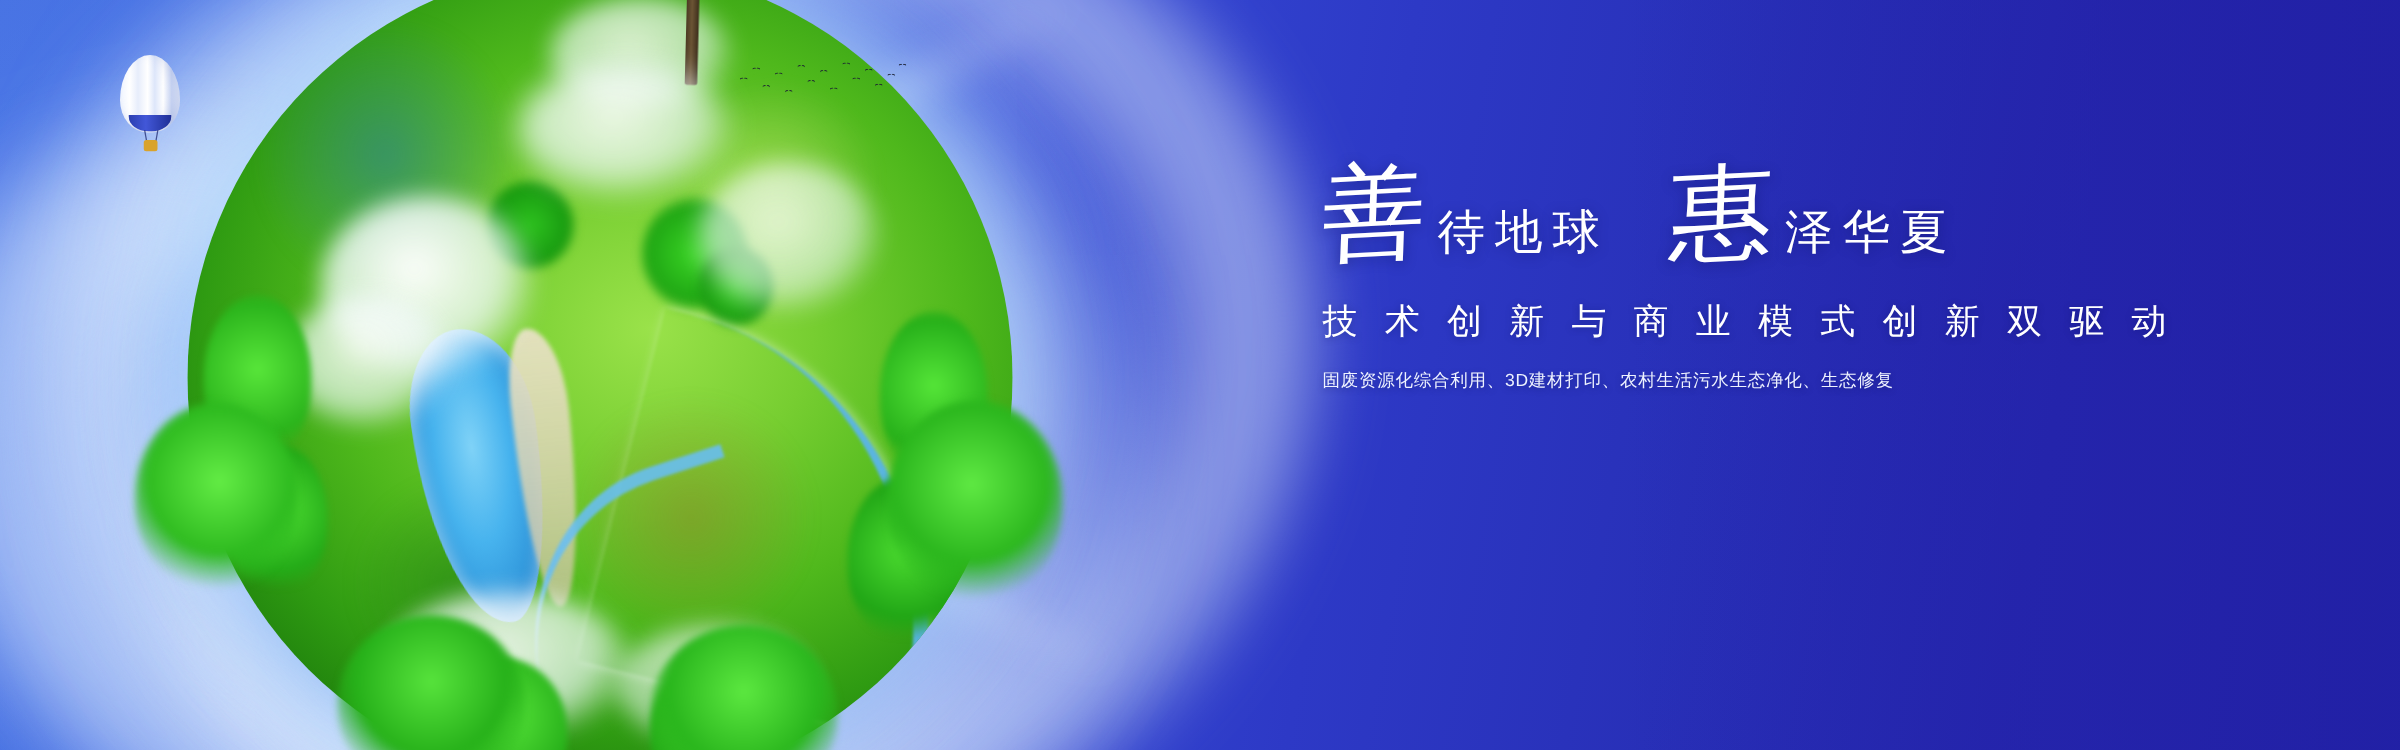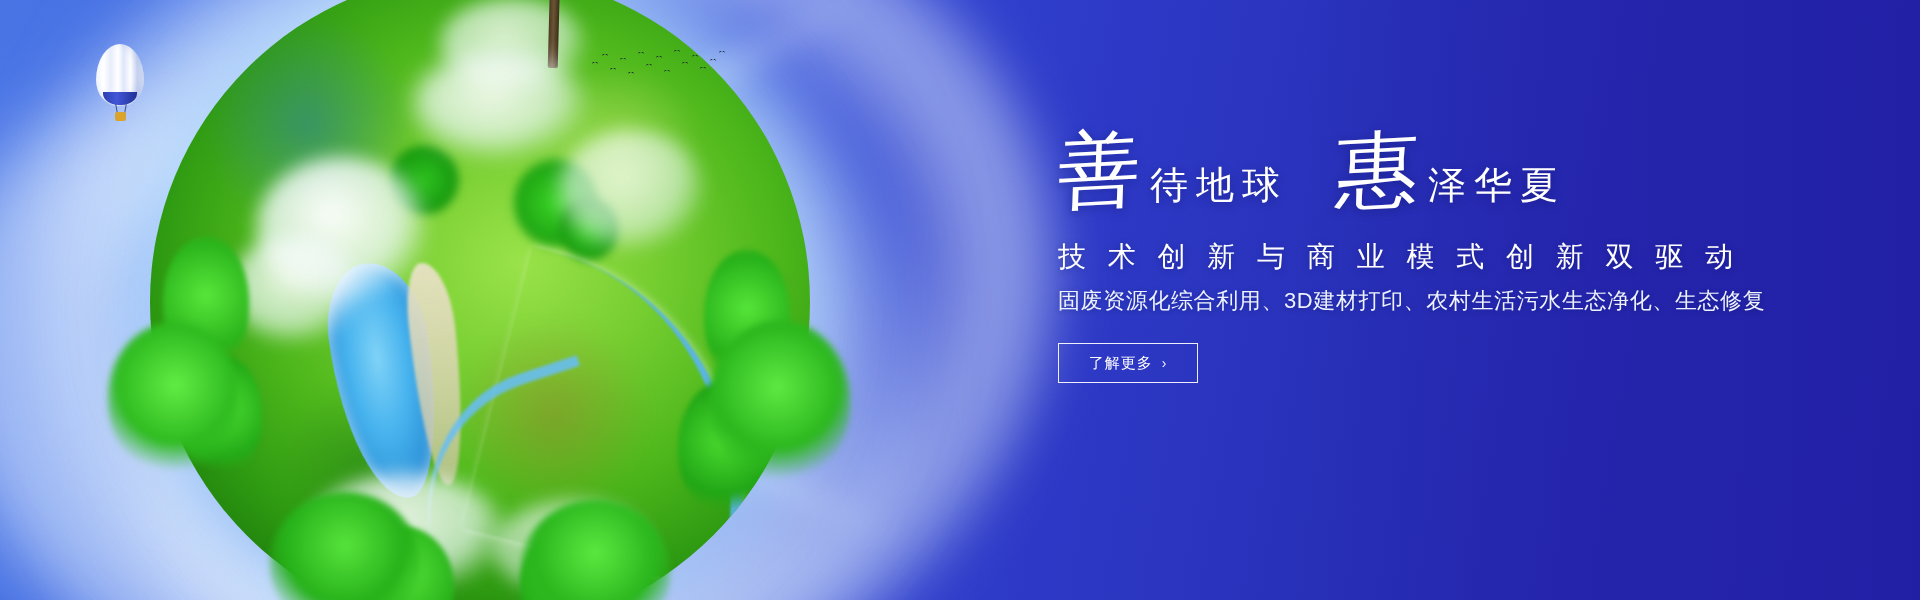--- a/index.html
+++ b/index.html
@@ -217,22 +217,22 @@
   }
   .gap{ display:inline-block; width:48px; }
 
   #subtitle{
     margin-top:16px;
     font-size:28px; letter-spacing:7px; font-weight:400;
     color:#fff; white-space:nowrap;
     text-shadow:0 1px 6px rgba(10,16,80,.35);
   }
   #desc{
-    margin-top:10px;
-    font-size:22px; letter-spacing:.6px; font-weight:400;
+    margin-top:20px;
+    font-size:14px; letter-spacing:.6px; font-weight:400;
     color:#eef2ff; white-space:nowrap;
     text-shadow:0 1px 5px rgba(10,16,80,.35);
   }
   #cta{
     display:inline-flex; align-items:center; justify-content:center;
     margin-top:27px;
     width:140px; height:40px;
     border:1px solid rgba(255,255,255,.92);
     background:transparent;
     color:#fff; font-size:15px; letter-spacing:1px;
@@ -338,19 +338,15 @@
   <div id="copy">
 
     <div id="headline">
       <span class="cal">善</span><span class="sml">待地球</span><span class="gap"></span><span class="cal">惠</span><span class="sml">泽华夏</span>
     </div>
 
     <div id="subtitle">技 术 创 新 与 商 业 模 式 创 新 双 驱 动</div>
 
     <div id="desc">固废资源化综合利用、3D建材打印、农村生活污水生态净化、生态修复</div>
 
-    <a id="cta" href="#">
-      <span>了解更多</span>
-      <span class="chev">›</span>
-    </a>
 
   </div>
 </div>
 
 </body></html>

